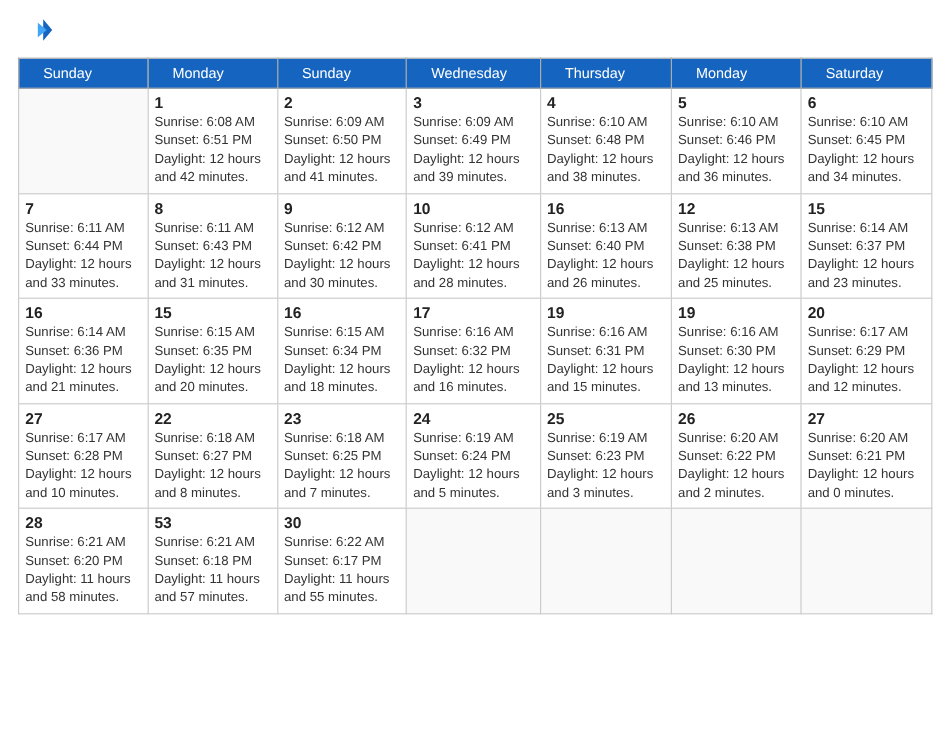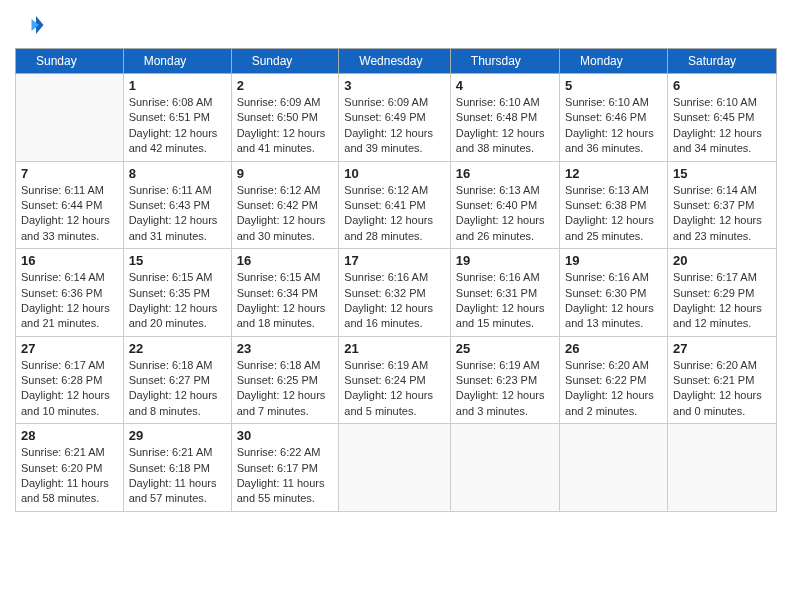--- a/index.html
+++ b/index.html
@@ -300,21 +300,21 @@
         </td>
           <td>
           <div class="day-num">23</div>
           <div class="day-info">
             Sunrise: 6:18 AM<br>
             Sunset: 6:25 PM<br>
             Daylight: 12 hours and 7 minutes.
           </div>
         </td>
           <td>
-          <div class="day-num">21</div>
+          <div class="day-num">24</div>
           <div class="day-info">
             Sunrise: 6:19 AM<br>
             Sunset: 6:24 PM<br>
             Daylight: 12 hours and 5 minutes.
           </div>
         </td>
           <td>
           <div class="day-num">25</div>
           <div class="day-info">
             Sunrise: 6:19 AM<br>
@@ -342,21 +342,21 @@
         <tr>
           <td>
           <div class="day-num">28</div>
           <div class="day-info">
             Sunrise: 6:21 AM<br>
             Sunset: 6:20 PM<br>
             Daylight: 11 hours and 58 minutes.
           </div>
         </td>
           <td>
-          <div class="day-num">29</div>
+          <div class="day-num">53</div>
           <div class="day-info">
             Sunrise: 6:21 AM<br>
             Sunset: 6:18 PM<br>
             Daylight: 11 hours and 57 minutes.
           </div>
         </td>
           <td>
           <div class="day-num">30</div>
           <div class="day-info">
             Sunrise: 6:22 AM<br>

